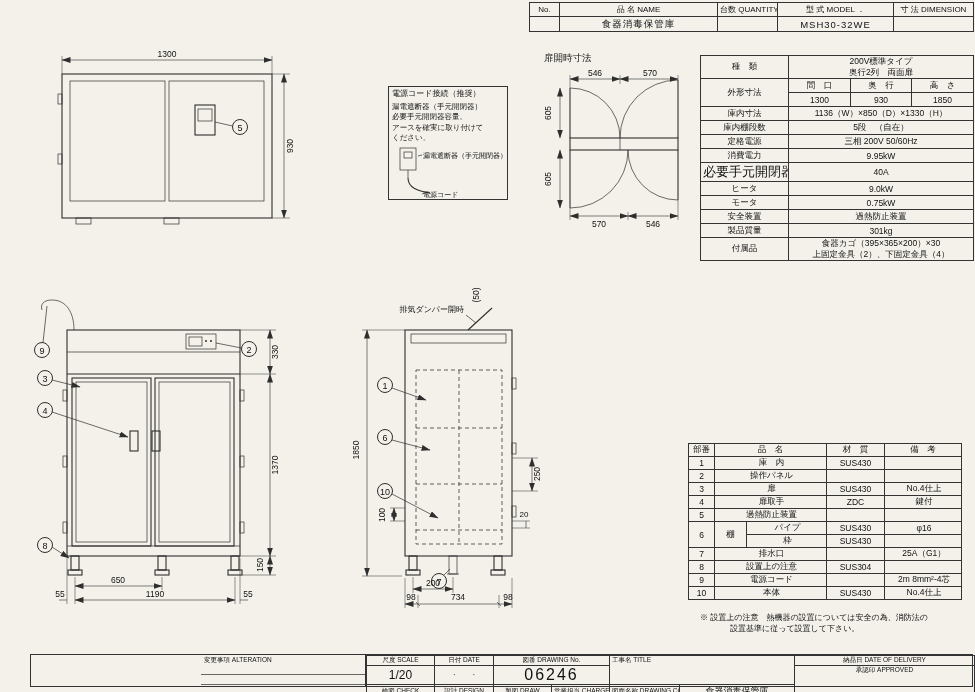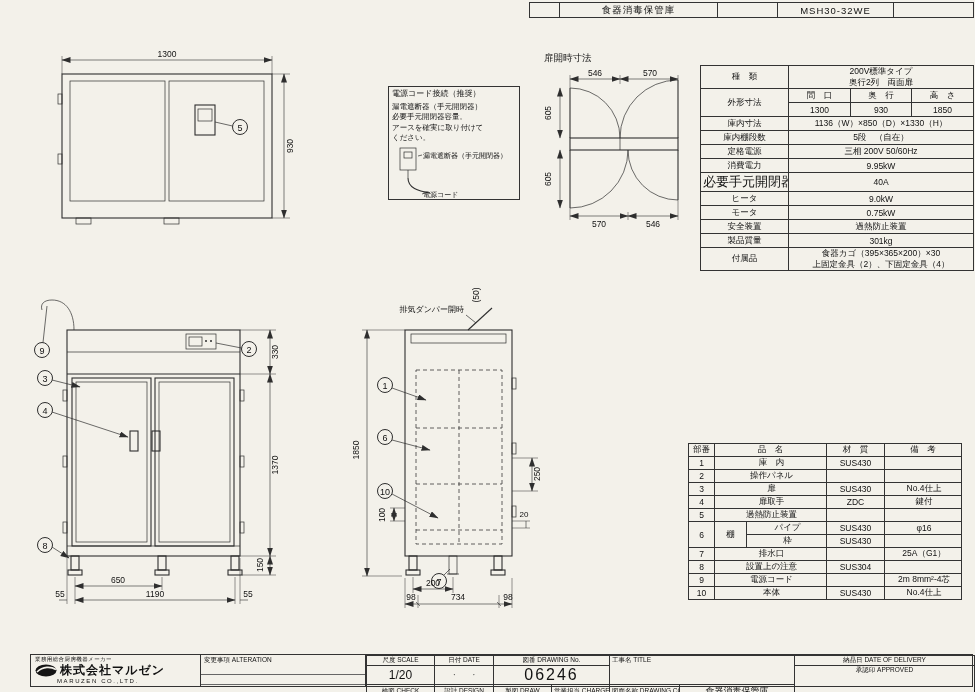--- a/index.html
+++ b/index.html
@@ -41,38 +41,45 @@
   #tbTable td{font-size:6.5px}
   #tbTable tr.rA td{height:9px}
   #tbTable tr.rB td{height:12px}
   #tbTable tr.rC td{height:9px}
   #tbTable td.vScale{font-size:12px}
   #tbTable td.vNo{font-size:16px;letter-spacing:2px}
   #tbTable td.vName{font-size:9px}
   #tbTable td.proj{vertical-align:top;text-align:left}
   #tbTable td.appr{vertical-align:top}
   .issueDate{position:absolute;left:908px;top:716px;font-size:13px;letter-spacing:1px}
-  .pbox{position:absolute;left:388px;top:86px;width:132px;height:114px;border:1px solid #333;padding:2px 3px;font-size:7.5px;line-height:10.5px}
+  .pbox{position:absolute;left:388px;top:86px;width:120px;height:114px;border:1px solid #333;padding:2px 3px;font-size:7.5px;line-height:10.5px}
   .pbox .pt{font-size:8px;margin-bottom:2px}
   .pbox svg{position:static}
 </style>
 </head>
 <body>
 
 <div class="page">
 
   <table class="t" id="hdrTable" style="left:529px;top:2px;width:444px">
     <colgroup>
         <col style="width:30px">
         <col style="width:158px">
         <col style="width:60px">
         <col style="width:116px">
         <col style="width:80px">
       </colgroup>
     <tbody>
+      <tr>
+        <td>No.</td>
+        <td>品 名 NAME</td>
+        <td>台数 QUANTITY</td>
+        <td><span>型 式 MODEL</span> <span>．</span></td>
+        <td>寸 法 DIMENSION</td>
+      </tr>
       <tr>
         <td class="val"></td>
         <td class="val">食器消毒保管庫</td>
         <td class="val"></td>
         <td class="val">MSH30-32WE</td>
         <td class="val"></td>
       </tr>
     </tbody>
   </table>
 
@@ -175,21 +182,21 @@
       <line class="ext" x1="30" y1="158" x2="30" y2="170"></line>
         <line class="ext" x1="88" y1="162" x2="88" y2="170"></line>
         <line class="ext" x1="138" y1="150" x2="138" y2="170"></line>
       <line class="dimline" x1="30" y1="166" x2="88" y2="166" marker-start="url(#a2)" marker-end="url(#a2)"></line>
       <line class="dimline" x1="88" y1="166" x2="138" y2="166" marker-start="url(#a2)" marker-end="url(#a2)"></line>
       <text class="dim" x="59" y="177" text-anchor="middle">570</text>
       <text class="dim" x="113" y="177" text-anchor="middle">546</text>
     </g>
   </svg>
 
-  <table class="t" id="specTable" style="left:700px;top:65px;width:273px">
+  <table class="t" id="specTable" style="left:700px;top:55px;width:273px">
     <colgroup>
         <col style="width:88px">
         <col style="width:62px">
         <col style="width:61px">
         <col style="width:62px">
       </colgroup>
     <tbody>
       <tr>
         <td class="tall">種　類</td>
         <td class="tall" colspan="3">
@@ -526,34 +533,25 @@
       <tr>
           <td>10</td>
           <td colspan="2" class="tl">本体</td>
           <td>SUS430</td>
           <td class="tl">No.4仕上</td>
         </tr>
     </tbody>
   </table>
 
   <div class="notes" style="left:700px;top:612px;width:273px">
+    <div>※ 設置上の注意　熱機器の設置については安全の為、消防法の</div>
+    <div class="ind">設置基準に従って設置して下さい。</div>
   </div>
 
   <div class="tblock">
-    <div class="logoBox">
-      <div class="tagline">業務用総合厨房機器メーカー</div>
-      <div class="logorow">
-        <svg width="22" height="13" viewBox="0 0 22 13">
-            <ellipse cx="11" cy="6.5" rx="10.5" ry="6" fill="#141414"></ellipse>
-            <path d="M2 8 C8 2 16 2.5 21 5.5" stroke="#f3f1ea" stroke-width="1.6" fill="none"></path>
-          </svg>
-        <span class="cname">株式会社マルゼン</span>
-      </div>
-      <div class="cen">MARUZEN CO.,LTD.</div>
-    </div>
     <div class="altBox">
       <div>変更事項 ALTERATION</div>
       <div class="altRule"></div>
       <div class="altRule"></div>
     </div>
     <table class="t" id="tbTable">
       <colgroup>
           <col style="width:68px">
           <col style="width:59px">
           <col style="width:58px">

